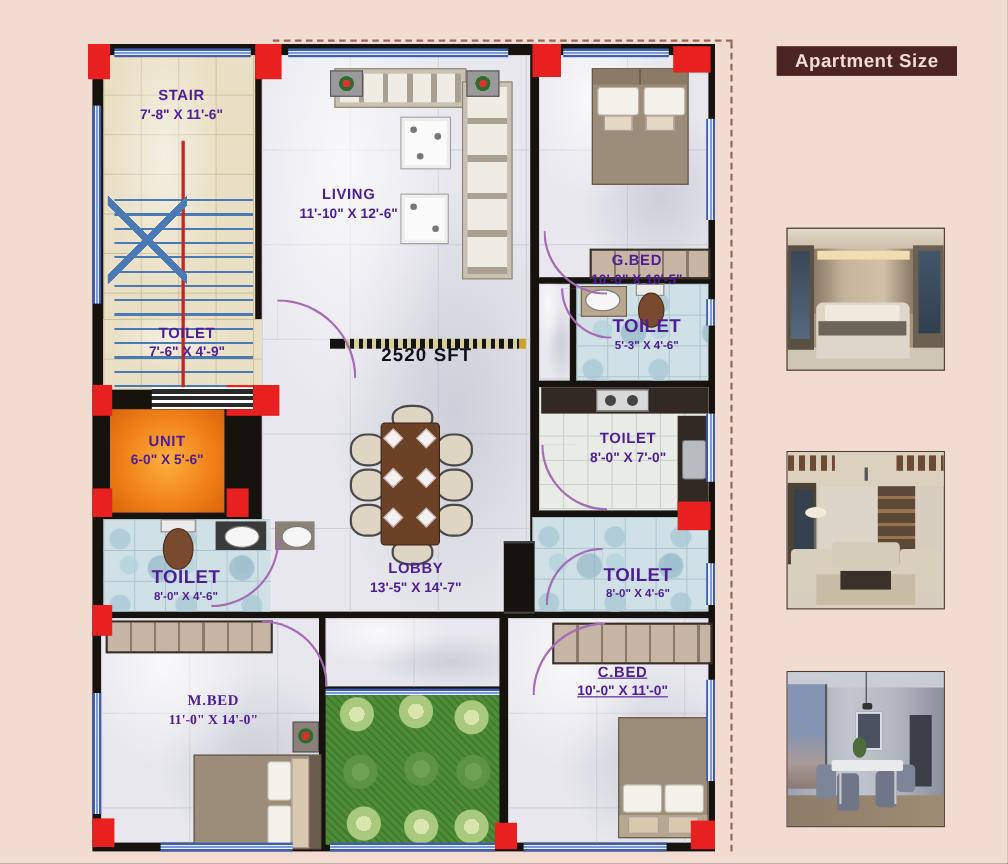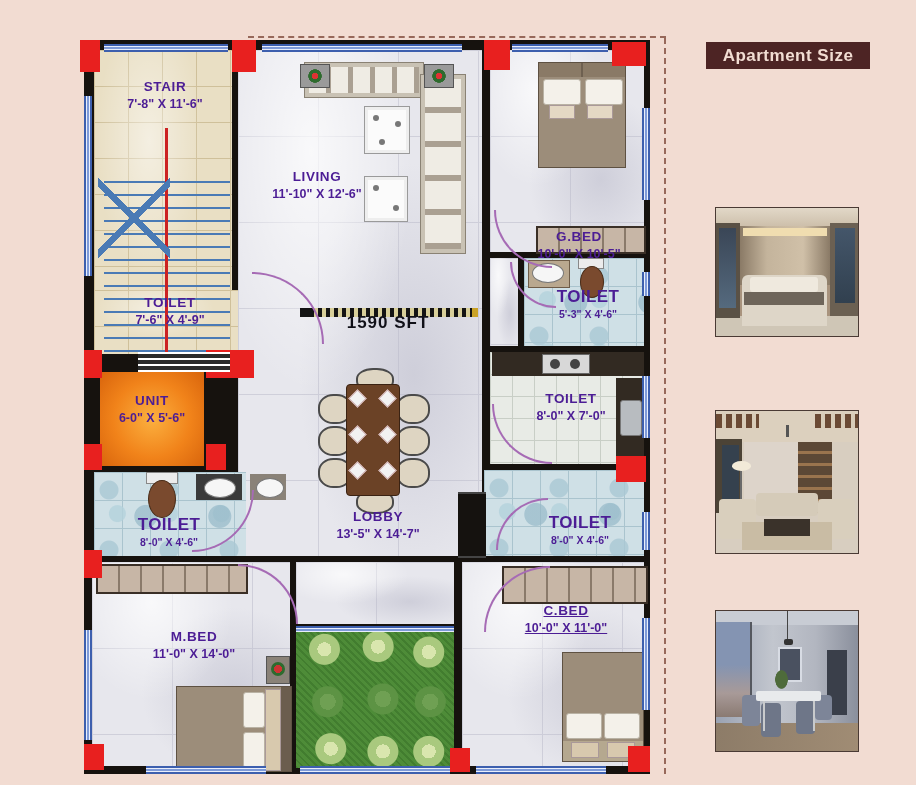--- a/index.html
+++ b/index.html
@@ -257,21 +257,21 @@
   </div>
   <div class="rm" style="left:100px;top:294px;width:140px;">
     <div class="n">TOILET</div>
       <div class="d">7'-6" X 4'-9"</div>
   </div>
   <div class="rm sm" style="left:536px;top:286px;width:104px;">
     <div class="n">TOILET</div>
       <div class="d">5'-3" X 4'-6"</div>
   </div>
   <div class="unit" style="left:318px;top:312px;width:140px;">
-      <div>1590 SFT</div>
+      <div>2520 SFT</div>
   </div>
   <div class="rm" style="left:510px;top:390px;width:122px;">
     <div class="n">TOILET</div>
       <div class="d">8'-0" X 7'-0"</div>
   </div>
   <div class="rm" style="left:104px;top:392px;width:96px;">
     <div class="n">UNIT</div>
       <div class="d">6-0" X 5'-6"</div>
   </div>
   <div class="rm sm" style="left:104px;top:514px;width:130px;">
@@ -279,21 +279,21 @@
       <div class="d">8'-0" X 4'-6"</div>
   </div>
   <div class="rm" style="left:314px;top:508px;width:128px;">
     <div class="n">LOBBY</div>
       <div class="d">13'-5" X 14'-7"</div>
   </div>
   <div class="rm sm" style="left:522px;top:512px;width:116px;">
     <div class="n">TOILET</div>
       <div class="d">8'-0" X 4'-6"</div>
   </div>
-  <div class="rm" style="left:118px;top:628px;width:152px;">
+  <div class="rm" style="left:118px;top:628px;width:152px;font-family:Liberation Serif, serif;">
     <div class="n">M.BED</div>
       <div class="d">11'-0" X 14'-0"</div>
   </div>
   <div class="rm" style="left:490px;top:602px;width:152px;text-decoration:underline;">
     <div class="n">C.BED</div>
       <div class="d">10'-0" X 11'-0"</div>
   </div>
 
   <div class="badge">Apartment Size</div>
 

